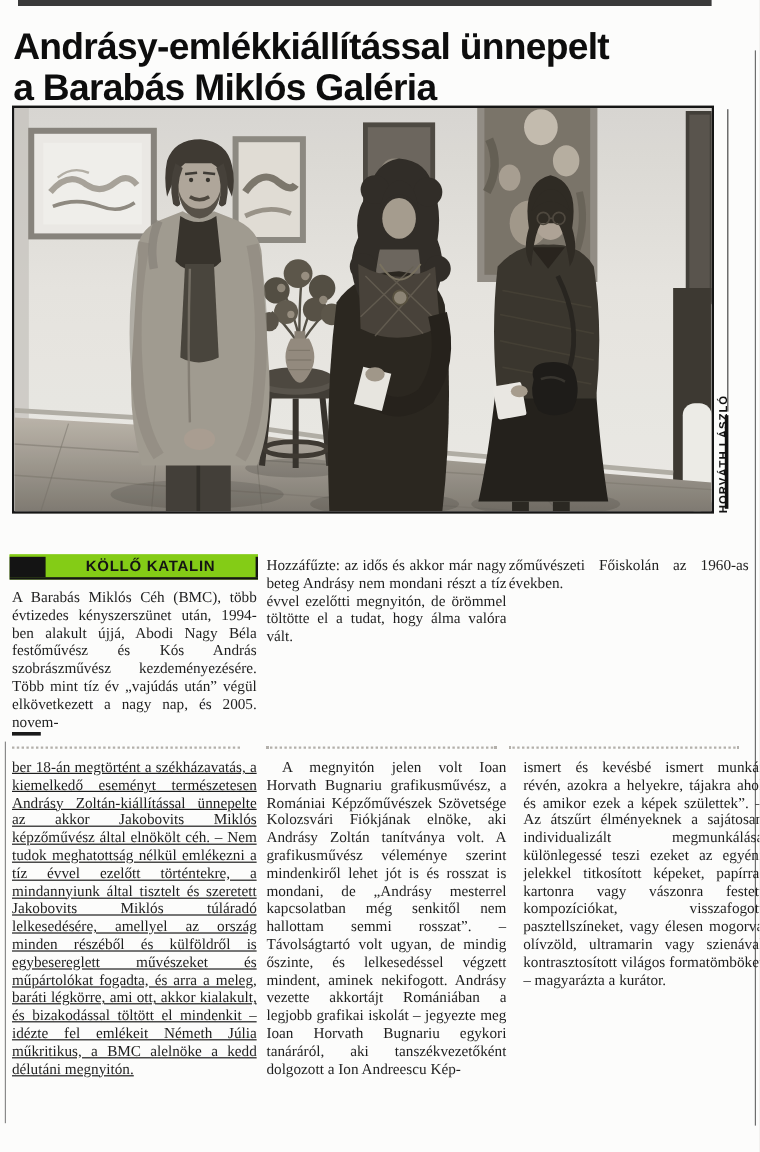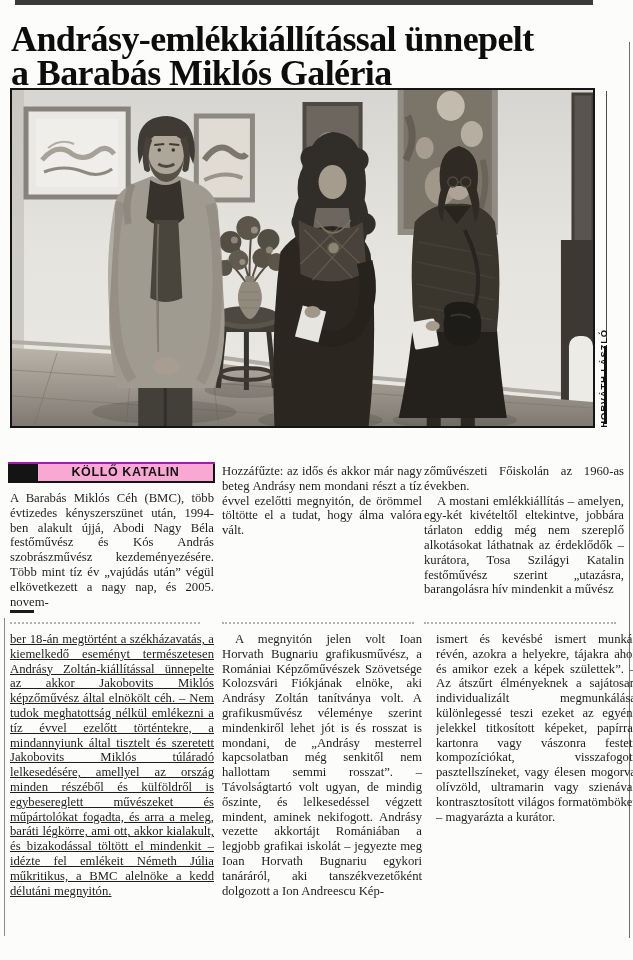--- a/index.html
+++ b/index.html
@@ -1,34 +1,34 @@
 <!DOCTYPE html>
 <html lang="hu"><head>
 <meta charset="utf-8">
 <style>
   html,body{margin:0;padding:0;background:#e9e8e5;}
   .page{position:relative;width:633px;height:960px;background:#fcfcfb;overflow:hidden;
         font-family:"Liberation Serif","DejaVu Serif",serif;color:#1c1c1c;}
   .topbar{position:absolute;left:15px;top:0;width:578px;height:5px;background:#3a3a3a;}
   .headline{position:absolute;left:11px;top:22px;width:606px;
-            font-family:Liberation Serif, serif;font-weight:700;
-            font-size:36px;line-height:34px;letter-spacing:-0.6px;color:#0d0d0d;}
+            font-family:Liberation Sans, sans-serif;font-weight:700;
+            font-size:31px;line-height:34px;letter-spacing:-0.6px;color:#0d0d0d;}
   .photo-frame{position:absolute;left:10px;top:88px;width:585px;height:340px;
                border:2px solid #151515;box-sizing:border-box;background:#e8e6e2;}
   .photo-frame svg{display:block;width:100%;height:100%;}
   .credit-block{position:absolute;left:598px;top:88px;width:15px;height:340px;}
   .credit-rule{position:absolute;left:8px;top:3px;width:1px;height:252px;background:#4a4a4a;}
   .credit-bar{position:absolute;left:6px;top:258px;width:3px;height:78px;background:#111;}
   .credit-text{position:absolute;left:0;bottom:0;writing-mode:vertical-rl;transform:rotate(180deg);
                font-family:"Liberation Sans",sans-serif;font-weight:700;font-size:9.5px;
                letter-spacing:0.8px;color:#111;white-space:nowrap;}
   .caption{position:absolute;left:12px;top:431px;width:582px;text-align:center;
            font-weight:700;font-size:13.2px;line-height:15.5px;color:#151515;}
   .byline{position:absolute;left:8px;top:462px;width:207px;height:21px;
-          border-top:2px solid #a21caf;border-bottom:2px solid #141414;box-sizing:border-box;background:#f9a8d4;}
+          border-top:2px solid #84cc16;border-bottom:2px solid #141414;box-sizing:border-box;background:#84cc16;}
   .byline-square{position:absolute;left:0;top:0;width:30px;height:100%;background:#141414;}
   .byline-tick{position:absolute;right:0;top:0;width:2px;height:100%;background:#141414;}
   .byline-author{position:absolute;left:30px;right:2px;top:0;bottom:0;text-align:center;
                  font-family:"Liberation Sans",sans-serif;font-weight:700;font-size:12.5px;
                  line-height:17px;letter-spacing:0.6px;color:#141414;}
   .colblock{position:absolute;text-align:justify;font-size:12.7px;line-height:14.8px;color:#1e1e1e;}
   .colblock p{margin:0;}
   .colblock p.indent{text-indent:13px;}
   #col1-top{left:10px;top:491px;width:204px;height:118px;overflow:hidden;}
   #col2-top{left:222px;top:464px;width:200px;height:150px;overflow:hidden;}
@@ -222,21 +222,20 @@
   </div>
 
   <div id="col1-top" class="colblock">
     <p>A Barabás Miklós Céh (BMC), több évtizedes kényszerszünet után, 1994-ben alakult újjá, Abodi Nagy Béla festőművész és Kós András szobrászművész kezdeményezésére. Több mint tíz év „vajúdás után” végül elkövetkezett a nagy nap, és 2005. novem-</p>
   </div>
   <div id="col2-top" class="colblock">
     <p>Hozzáfűzte: az idős és akkor már nagy beteg Andrásy nem mondani részt a tíz évvel ezelőtti megnyitón, de örömmel töltötte el a tudat, hogy álma valóra vált.</p>
   </div>
   <div id="col3-top" class="colblock">
     <p>zőművészeti Főiskolán az 1960-as években.</p>
-    <p class="indent">A mostani emlékkiállítás – amelyen, egy-két kivételtől eltekintve, jobbára tárlaton eddig még nem szereplő alkotásokat láthatnak az érdeklődők – kurátora, Tosa Szilágyi Katalin festőművész szerint „utazásra, barangolásra hív mindenkit a művész</p>
   </div>
 
   <div class="dash"></div>
   <div id="dot1" class="dotted"></div>
   <div id="dot2" class="dotted"></div>
   <div id="dot3" class="dotted"></div>
 
   <div id="col1-bottom" class="colblock">
     <p>ber 18-án megtörtént a székházavatás, a kiemelkedő eseményt természetesen Andrásy Zoltán-kiállítással ünnepelte az akkor Jakobovits Miklós képzőművész által elnökölt céh. – Nem tudok meghatottság nélkül emlékezni a tíz évvel ezelőtt történtekre, a mindannyiunk által tisztelt és szeretett Jakobovits Miklós túláradó lelkesedésére, amellyel az ország minden részéből és külföldről is egybesereglett művészeket és műpártolókat fogadta, és arra a meleg, baráti légkörre, ami ott, akkor kialakult, és bizakodással töltött el mindenkit – idézte fel emlékeit Németh Júlia műkritikus, a BMC alelnöke a kedd délutáni megnyitón.</p>
   </div>

